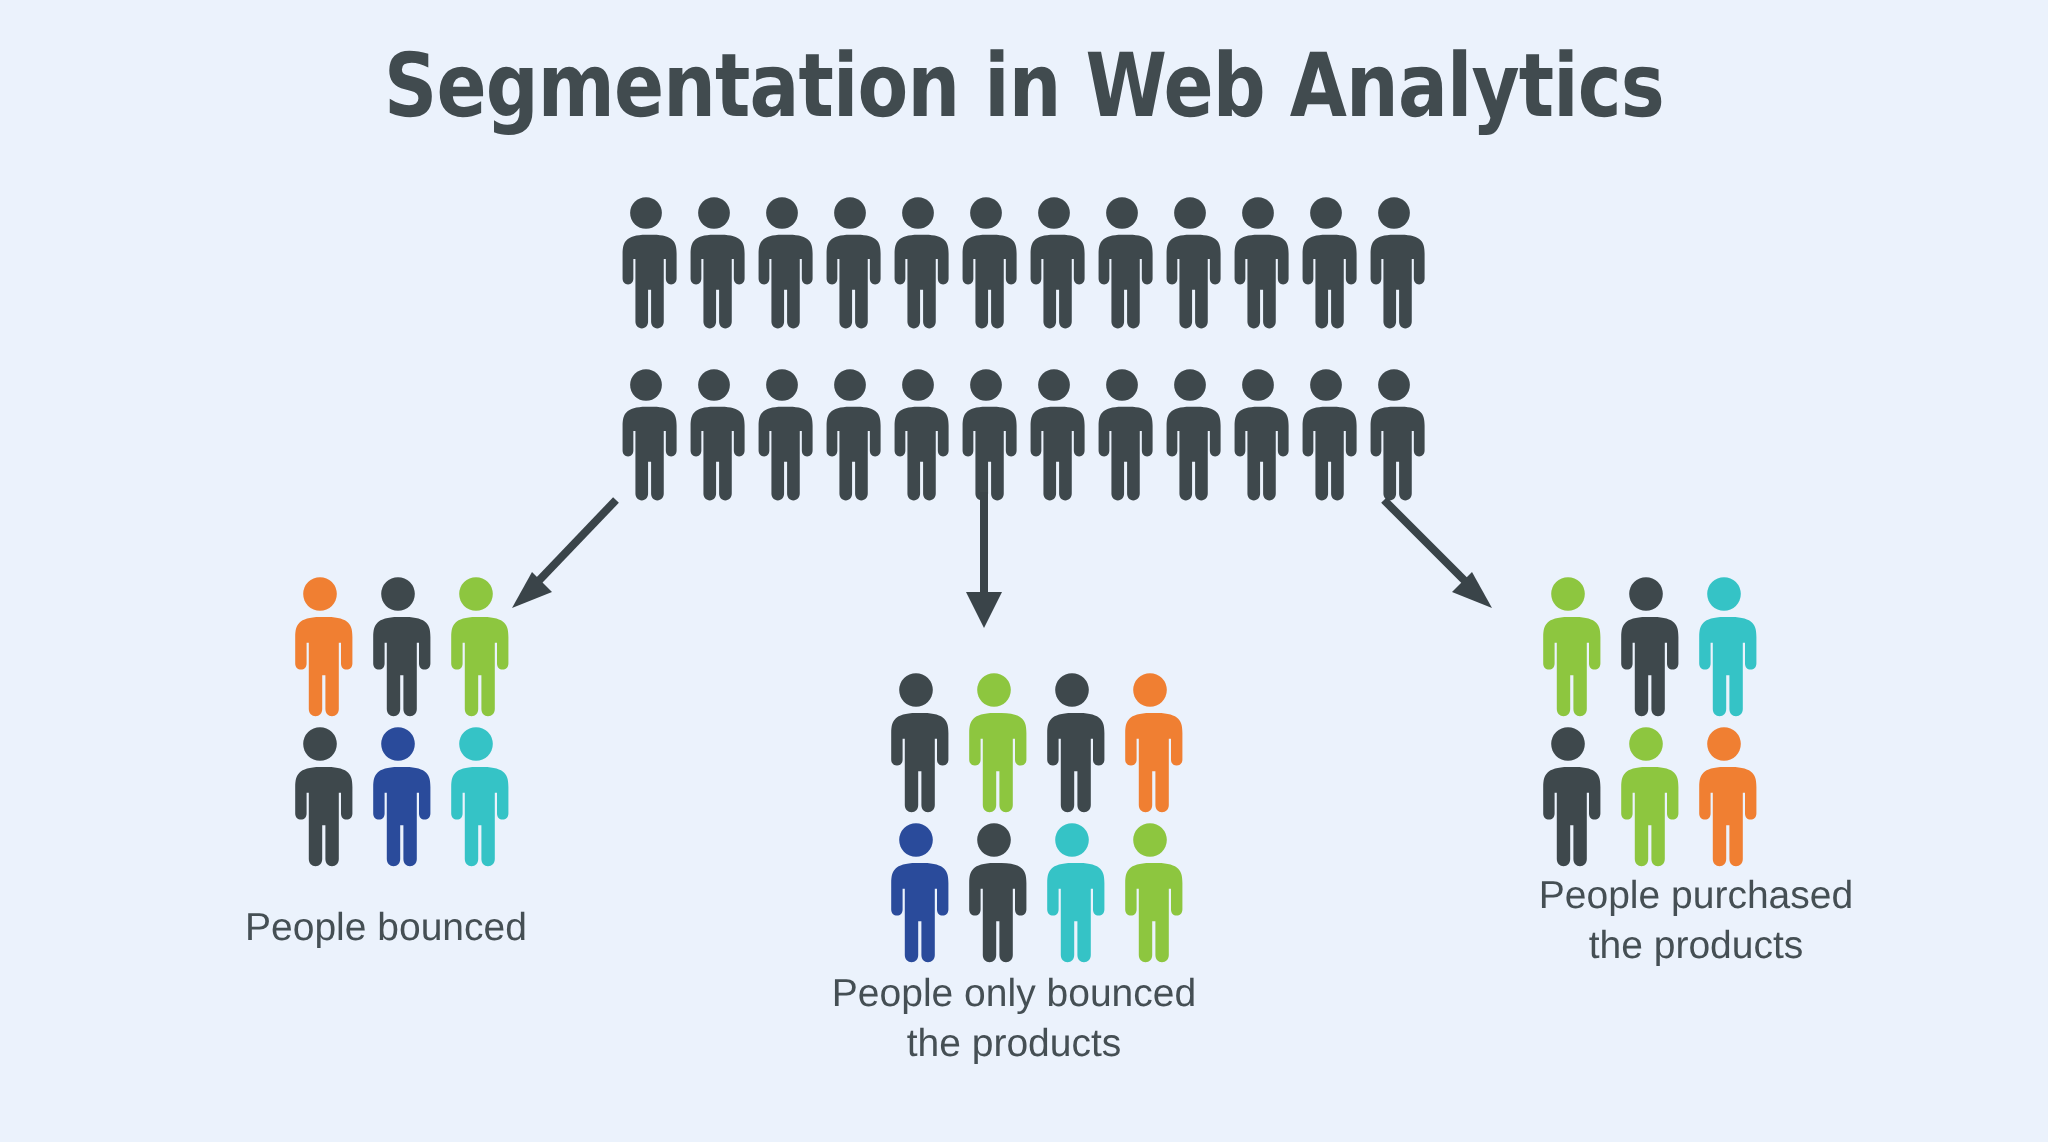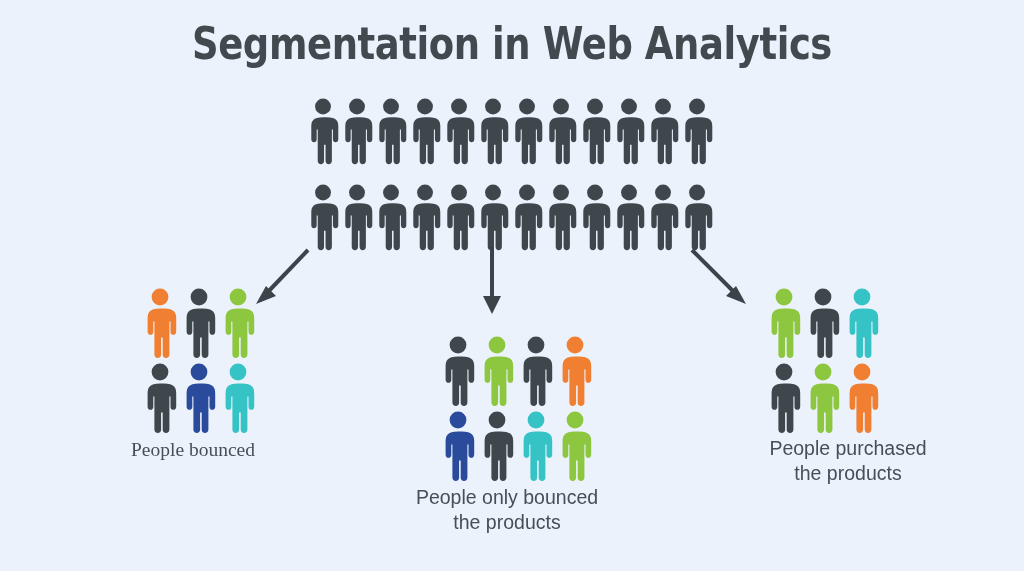--- a/index.html
+++ b/index.html
@@ -92,21 +92,21 @@
   
   .caption {
     position: absolute;
     text-align: center;
     font-family: "Liberation Sans", sans-serif;
     font-size: 19.5px;
     line-height: 25px;
     color: #454f54;
     white-space: pre-line;
   }
-  #caption-bounced  { left: 73px;  top: 437px; width: 240px; font-family: Liberation Serif, serif; }
+  #caption-bounced  { left: 73px;  top: 452px; width: 240px; }
   #caption-viewed   { left: 387px; top: 485px; width: 240px; }
   #caption-purchased{ left: 728px; top: 436px; width: 240px; }
 
   
   .arrow-svg {
     position: absolute;
     overflow: visible;
   }
   #arrow-left  { left: 250px; top: 246px; }
   #arrow-mid   { left: 480px; top: 246px; }

